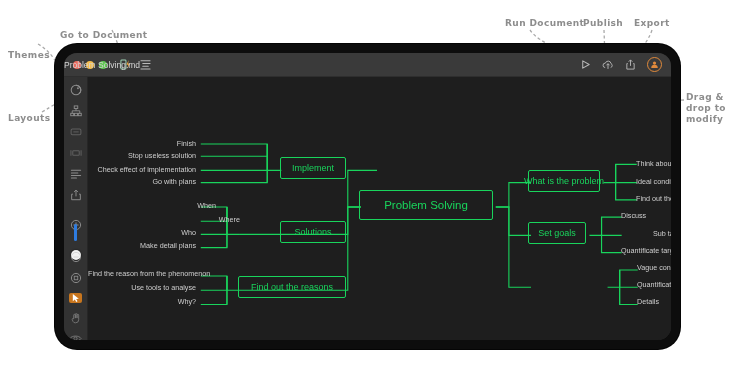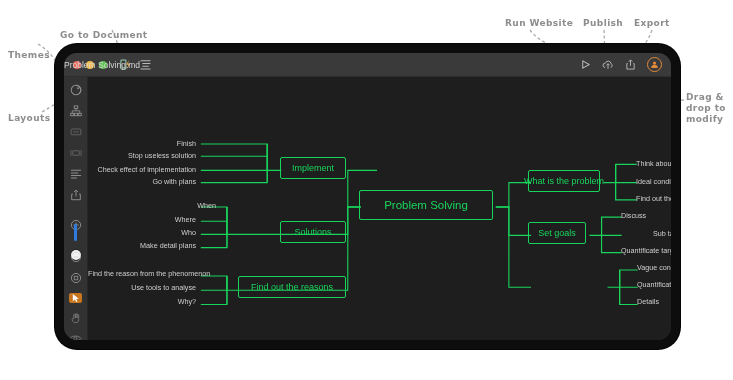--- a/index.html
+++ b/index.html
@@ -149,21 +149,21 @@
   .leaf.right{text-align:left;}
   .leaf.left{text-align:right;}
   svg.links{position:absolute;left:0;top:0;width:100%;height:100%;pointer-events:none;}
 </style>
 </head>
 <body>
 
 <div class="annot" style="left:60px;top:30px;">Go to Document</div>
 <div class="annot" style="left:8px;top:50px;">Themes</div>
 <div class="annot" style="left:8px;top:113px;">Layouts</div>
-<div class="annot" style="left:505px;top:18px;">Run Website</div>
+<div class="annot" style="left:505px;top:18px;">Run Document</div>
 <div class="annot" style="left:583px;top:18px;">Publish</div>
 <div class="annot" style="left:634px;top:18px;">Export</div>
 <div class="annot" style="left:686px;top:92px;width:46px;white-space:normal;text-align:left;">Drag &amp; drop to modify</div>
 
 <svg class="dash" style="left:0;top:0;width:733px;height:380px;">
   <g stroke="#9a9a9a" stroke-width="1.3" fill="none" stroke-dasharray="3,2.5" opacity=".85">
     <path d="M112,30 C118,42 120,52 122,62"></path>
     <path d="M38,44 C52,52 60,66 68,86"></path>
     <path d="M42,112 C52,106 58,102 66,99"></path>
     <path d="M530,30 C540,44 565,52 588,58"></path>
@@ -384,21 +384,21 @@
         <div class="node" style="left:192px;top:80px;width:66px;height:22px;">Implement</div>
         <div class="node" style="left:192px;top:144px;width:66px;height:22px;">Solutions</div>
         <div class="node" style="left:150px;top:199px;width:108px;height:22px;">Find out the reasons</div>
 
         <div class="leaf left" style="left:0px;width:108px;top:62px;">Finish</div>
         <div class="leaf left" style="left:0px;width:108px;top:74px;">Stop useless solution</div>
         <div class="leaf left" style="left:0px;width:108px;top:88px;">Check effect of implementation</div>
         <div class="leaf left" style="left:0px;width:108px;top:100px;">Go with plans</div>
 
         <div class="leaf left" style="left:0px;width:88px;top:124px;margin-left:40px;">When</div>
-        <div class="leaf left" style="left:0px;width:108px;top:138px;">Where</div>
+        <div class="leaf left" style="left:0px;width:108px;top:138px;padding-left:44px;">Where</div>
         <div class="leaf left" style="left:0px;width:108px;top:151px;">Who</div>
         <div class="leaf left" style="left:0px;width:108px;top:164px;">Make detail plans</div>
 
         <div class="leaf left" style="left:0px;width:108px;top:192px;">Find the reason from the phenomenon</div>
         <div class="leaf left" style="left:0px;width:108px;top:206px;">Use tools to analyse</div>
         <div class="leaf left" style="left:0px;width:108px;top:220px;">Why?</div>
 
         <div class="node" style="left:440px;top:145px;width:58px;height:22px;">Set goals</div>
         <div class="node" style="left:440px;top:93px;width:72px;height:22px;">What is the problem</div>
 

